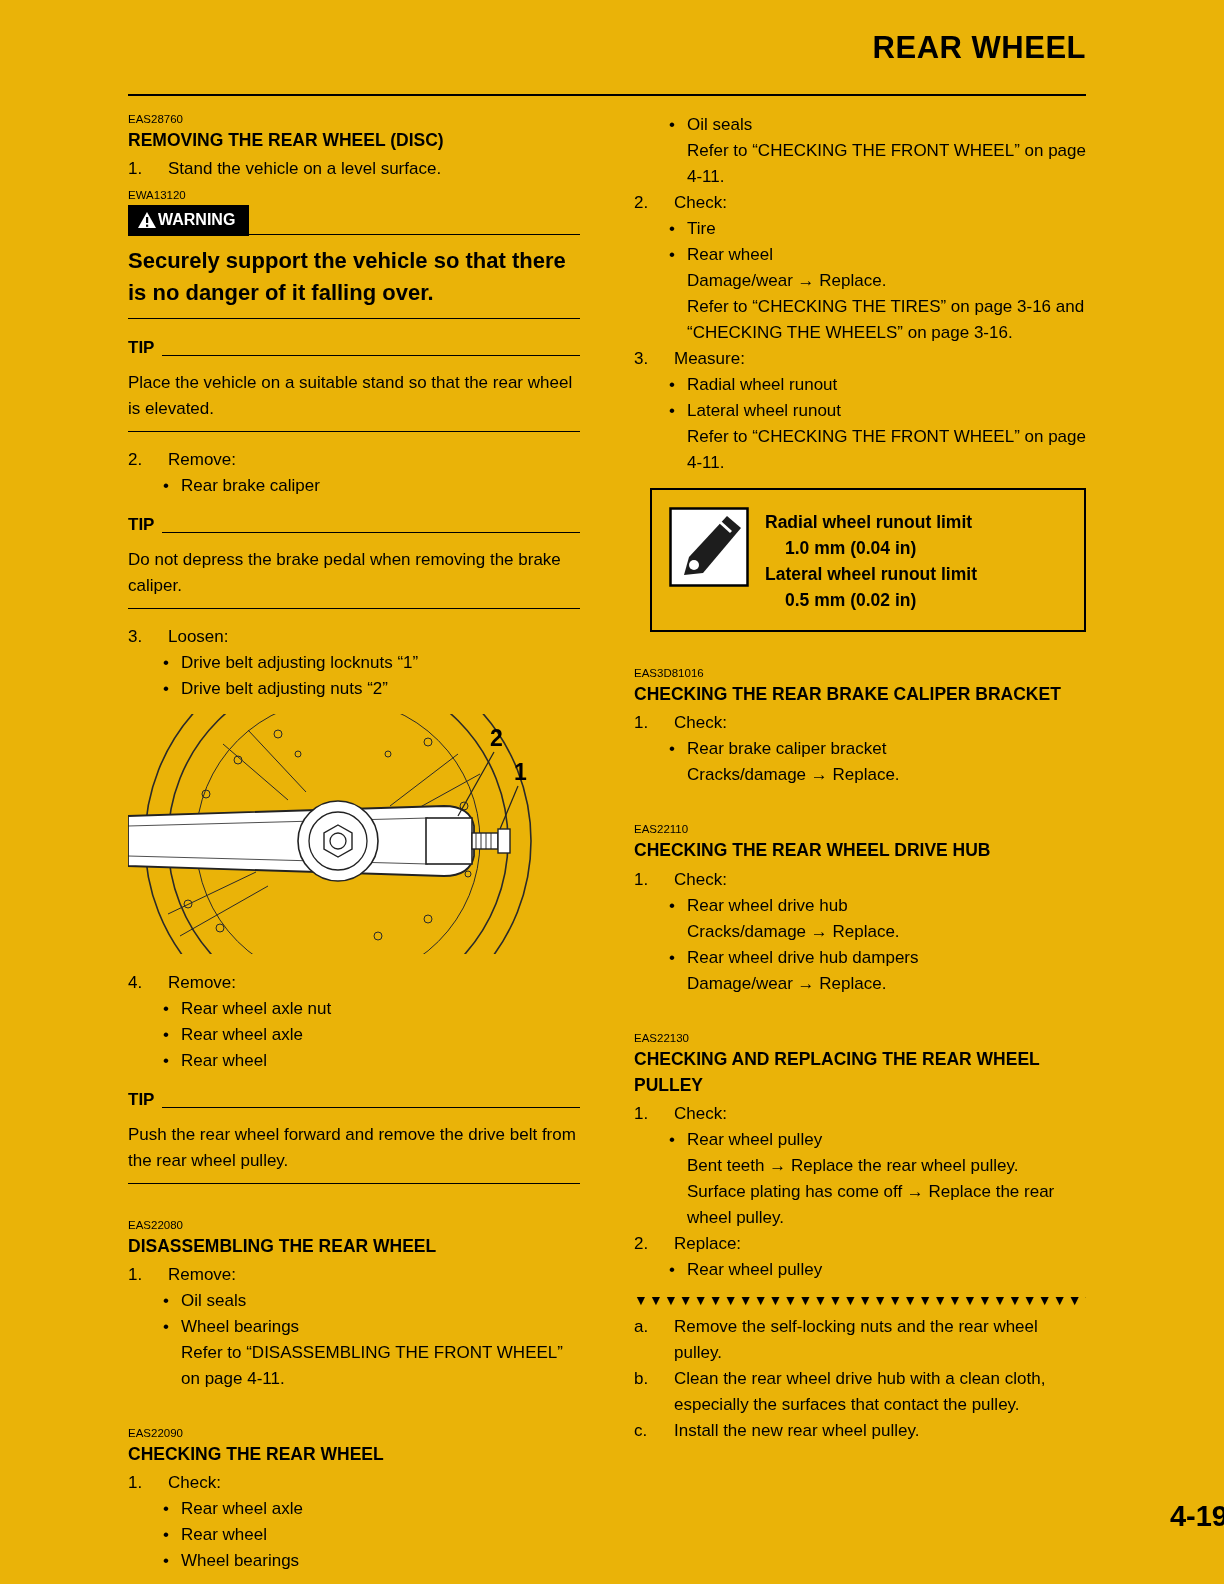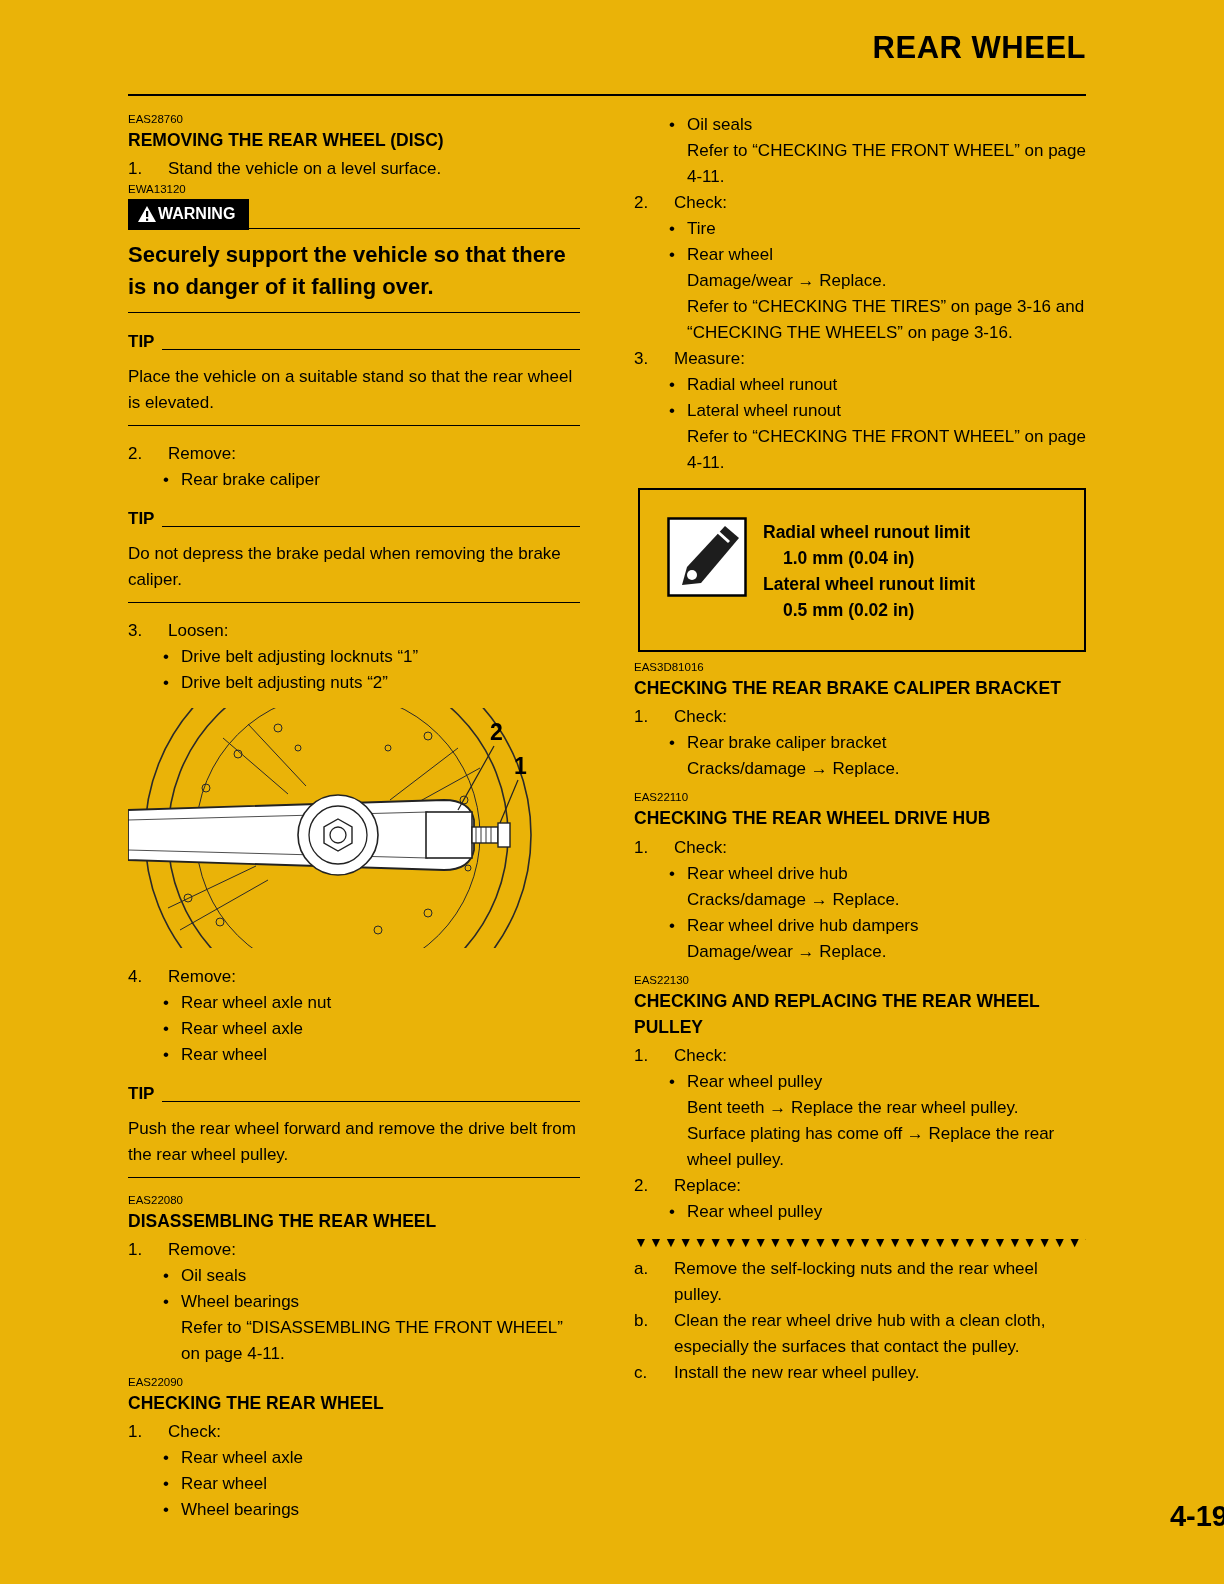--- a/index.html
+++ b/index.html
@@ -10,27 +10,27 @@
     font-family:Liberation Sans, sans-serif;
     font-size:17px; line-height:1.53;
   }
   .header-title { position:absolute; top:24px; right:138px; font-size:31px; font-weight:bold; letter-spacing:0.5px; }
   .header-rule { position:absolute; top:94px; left:128px; width:958px; border-top:2.5px solid #000; }
   .col { position:absolute; top:112px; width:452px; }
   .col-left { left:128px; }
   .col-right { left:634px; }
 
   .code { font-size:11.5px; line-height:15px; }
-  .sec { margin-top:8px; }
+  .sec { margin-top:34px; }
   .sec-heading { font-weight:bold; font-size:17.5px; line-height:1.5; margin:0 0 3px 0; }
 
   .step { display:flex; }
   .step-num { flex:0 0 40px; }
   .step-body { flex:1; }
-  .mt6 { }
+  .mt6 { margin-top:6px; }
 
   .bullet { display:flex; margin-left:35px; }
   .dot { flex:0 0 18px; }
   .bullet-body { flex:1; }
 
   .tip { margin:13px 0 15px 0; }
   .tip-head { display:flex; align-items:flex-end;justify-content:flex-end; }
   .tip-label { font-weight:bold; padding-right:8px; }
   .tip-line { flex:1; border-bottom:1.5px solid #000; margin-bottom:5px; }
   .tip-text { margin-top:9px; }
@@ -39,21 +39,21 @@
   .warning { margin:2px 0 16px 0; }
   .warn-head { display:flex; align-items:flex-end; }
   .warn-badge { display:inline-flex; align-items:center; gap:1px; background:#000; color:#fff;
     font-weight:bold; font-size:16px; padding:3px 14px 3px 9px; }
   .warn-line { flex:1; border-bottom:1.5px solid #000; margin-bottom:1px; }
   .warn-text { font-weight:bold; font-size:22px; line-height:1.45; margin-top:9px; }
   .warn-bottom { border-top:1.5px solid #000; margin-top:9px; }
 
   .figure { margin:12px 0 8px 0; }
 
-  .spec-box { border:2.5px solid #000; margin:12px 0 4px 4px; padding:27px; display:flex; gap:16px; }
+  .spec-box { border:2.5px solid #000; margin:12px 0 4px 16px; padding:17px; display:flex; gap:16px; }
   .spec-icon { flex:0 0 80px; }
   .spec-lines { font-weight:bold; font-size:17.5px; line-height:26px; padding-top:2px; }
   .spec-indent { padding-left:20px; }
 
   .divider { font-size:14px; letter-spacing:1.1px; line-height:22px; margin:6px 0 3px 0; white-space:nowrap; overflow:hidden; }
 
   .page-number { position:absolute; bottom:46px; left:4px; width:100%; text-align:right; font-size:29px; font-weight:bold; }
 </style>
 </head>
 <body>

